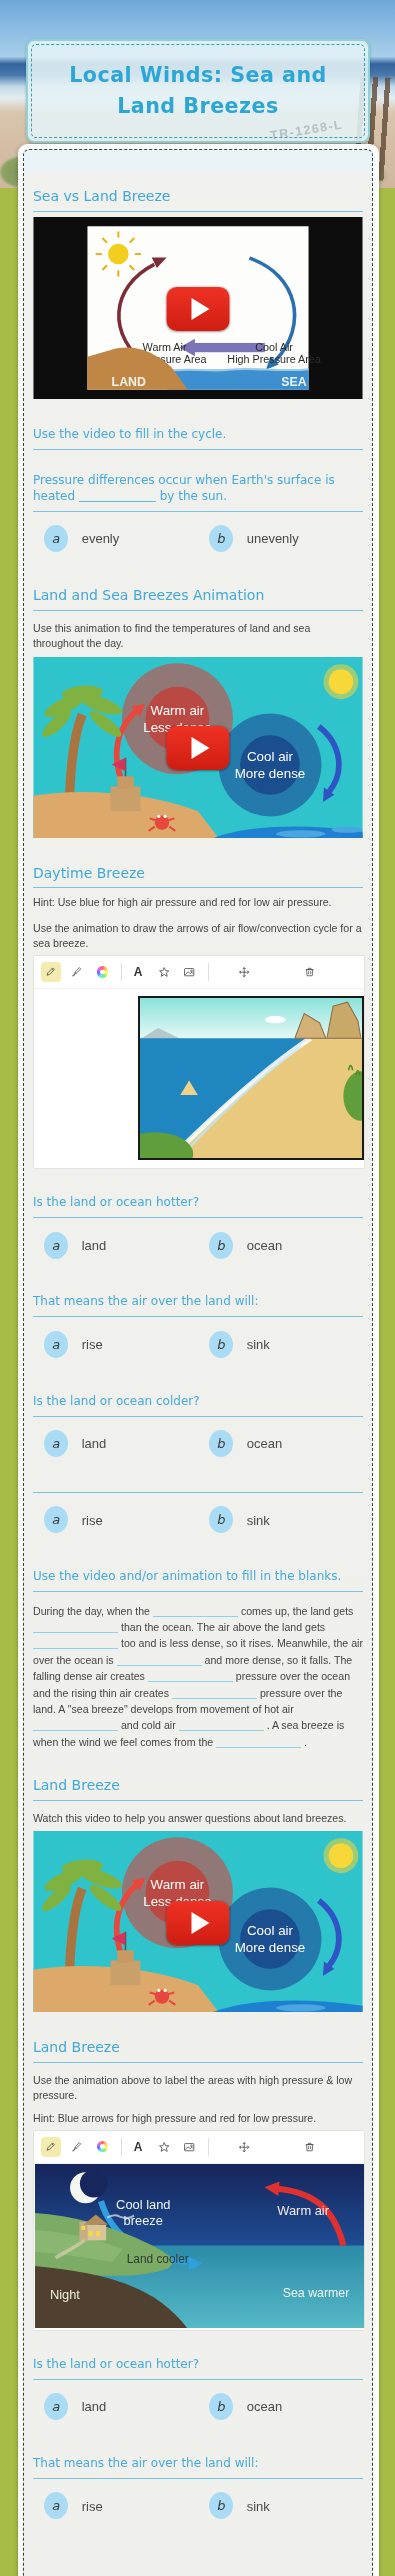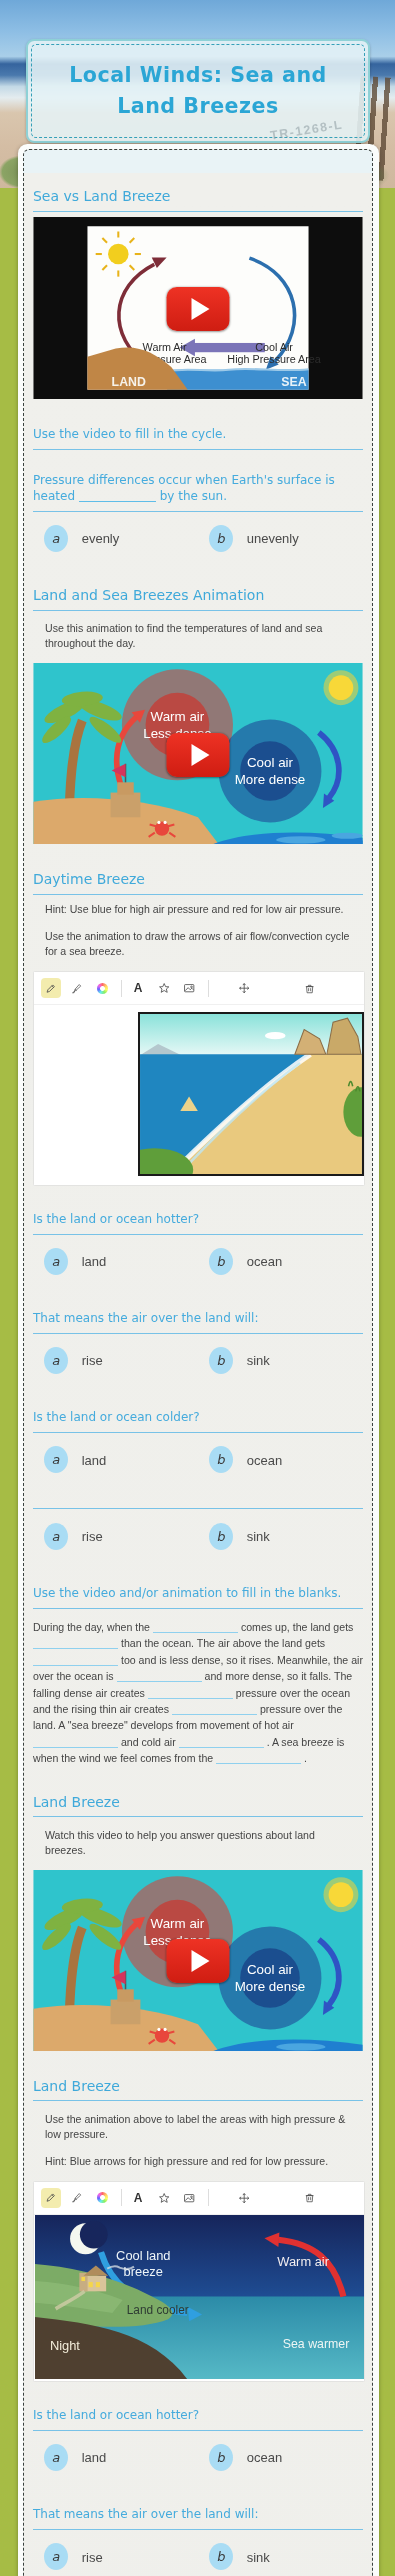--- a/index.html
+++ b/index.html
@@ -28,21 +28,21 @@
   
   .bcard{position:absolute;left:17.5px;top:144px;width:361px;height:3303px;box-sizing:border-box;
     background:#fbfdfc;border-radius:9.3px;box-shadow:0 1.5px 4.1px rgba(0,0,0,.3);padding:5.2px;}
   .bcard-in{box-sizing:border-box;height:100%;border:1px dashed #3a423f;border-radius:6.2px;
     padding:10.3px 9.3px 12.4px;overflow:hidden;
     background:linear-gradient(180deg,#e9f3f6 0,#e9f3f6 23px,#f0f0ec 23px,#efefeb 100%);}
   
   .sec-title{font-family:"DejaVu Sans",sans-serif;color:#3fa9da;font-size:14px;margin:0;font-weight:normal;}
   .rule{border:none;border-top:1px solid rgba(90,183,230,.8);margin:6.7px 0 0;}
   .q-label{font-family:"DejaVu Sans",sans-serif;color:#45abdd;font-size:12px;line-height:1.35;margin:0;}
-  .body-text{color:#454545;font-size:10.6px;line-height:1.42;margin:12px;}
+  .body-text{color:#454545;font-size:10.6px;line-height:1.42;margin:0;}
   .para{color:#454545;font-size:10.6px;line-height:1.55;margin:10.3px 0 0;}
   .blank{display:inline-block;border-bottom:1px solid #8fd0ee;height:10.3px;vertical-align:-2.1px;}
   .w185{width:95px;} .w165{width:85px;} .w150{width:77px;}
   .blank-blue{border-bottom-color:#5fbde8;}
   .first{margin-top:28px;}
   
   .mt20{margin-top:10.3px;} 
   .sect{margin-bottom:23px;}
   .media-block{margin-bottom:25px;}
   .q-block{margin-bottom:21.6px;}

